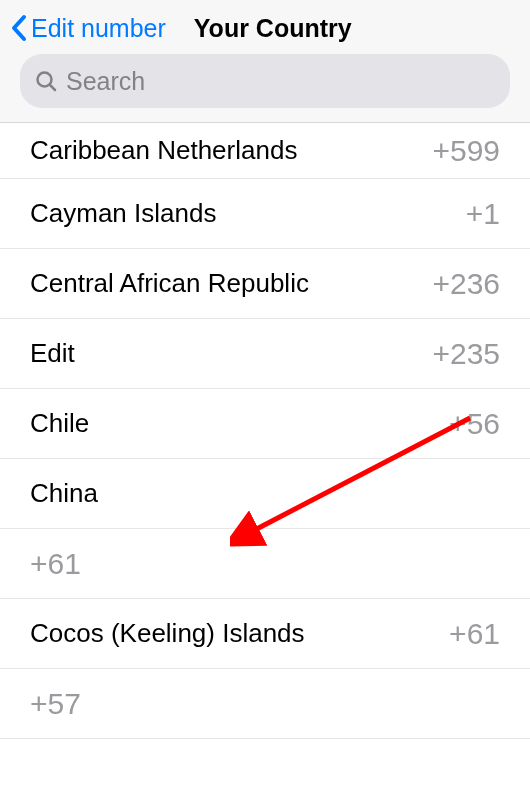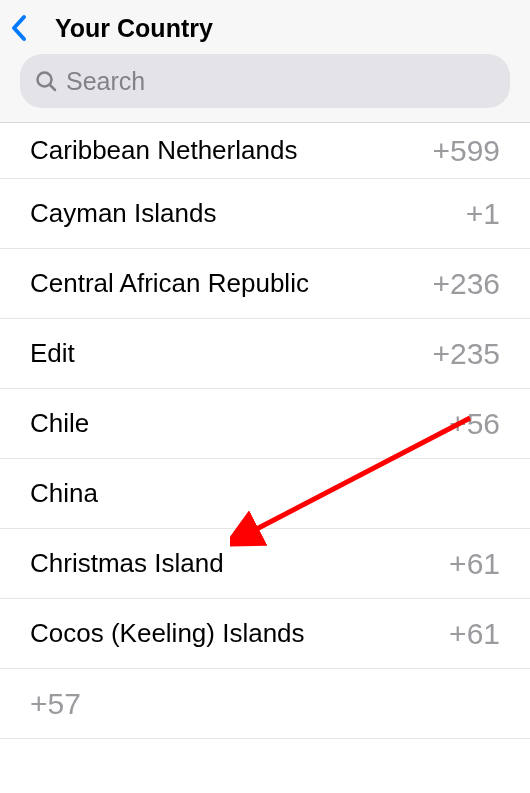--- a/index.html
+++ b/index.html
@@ -109,20 +109,21 @@
 <body>
 
 <div class="header">
   <div class="nav-row">
     <div class="back-button">
       <span class="back-chevron">
         <svg width="17" height="28" viewBox="0 0 17 28" fill="none">
           <polyline points="14,3 4,14 14,25" stroke="#007aff" stroke-width="4" stroke-linecap="round" stroke-linejoin="round" fill="none"></polyline>
         </svg>
       </span>
+      <span>Edit number</span>
     </div>
     <div class="title">Your Country</div>
   </div>
   <div class="search-wrap">
     <div class="search">
       <span class="search-icon">
         <svg width="24" height="24" viewBox="0 0 24 24" fill="none">
           <circle cx="10.5" cy="10.5" r="7" stroke="#828286" stroke-width="2.5"></circle>
           <line x1="16" y1="16" x2="21" y2="21" stroke="#828286" stroke-width="2.5" stroke-linecap="round"></line>
         </svg>
@@ -160,21 +161,20 @@
     <div class="row">
       <span class="country-name">Chile</span>
       <span class="right-side">
         <span class="dial-code">+56</span>
       </span>
     </div>
     <div class="row">
       <span class="country-name">China</span>
     </div>
     <div class="row">
-      <span class="country-name">Christmas Island</span>
       <span class="right-side">
         <span class="dial-code">+61</span>
       </span>
     </div>
     <div class="row">
       <span class="country-name">Cocos (Keeling) Islands</span>
       <span class="right-side">
         <span class="dial-code">+61</span>
       </span>
     </div>

